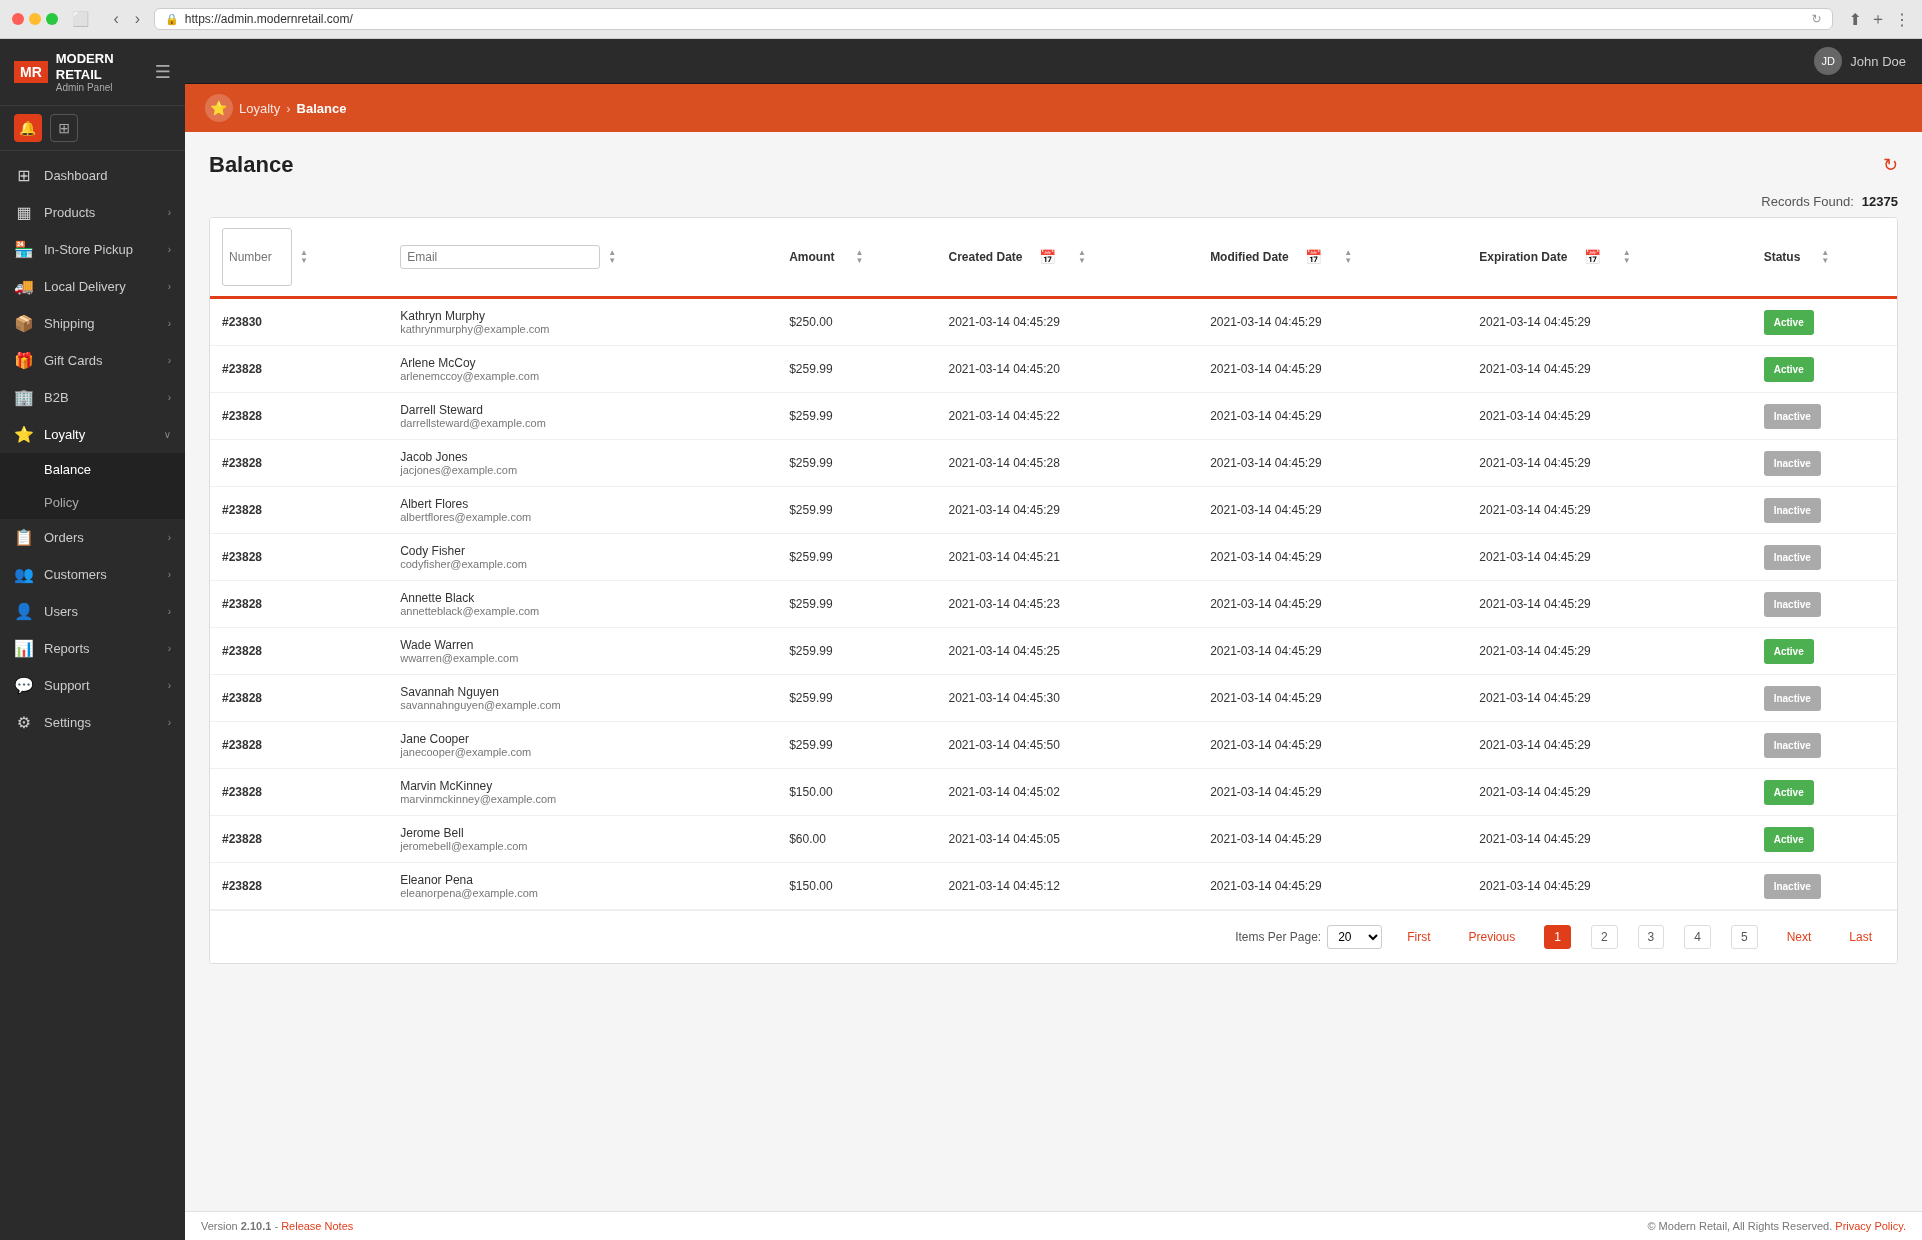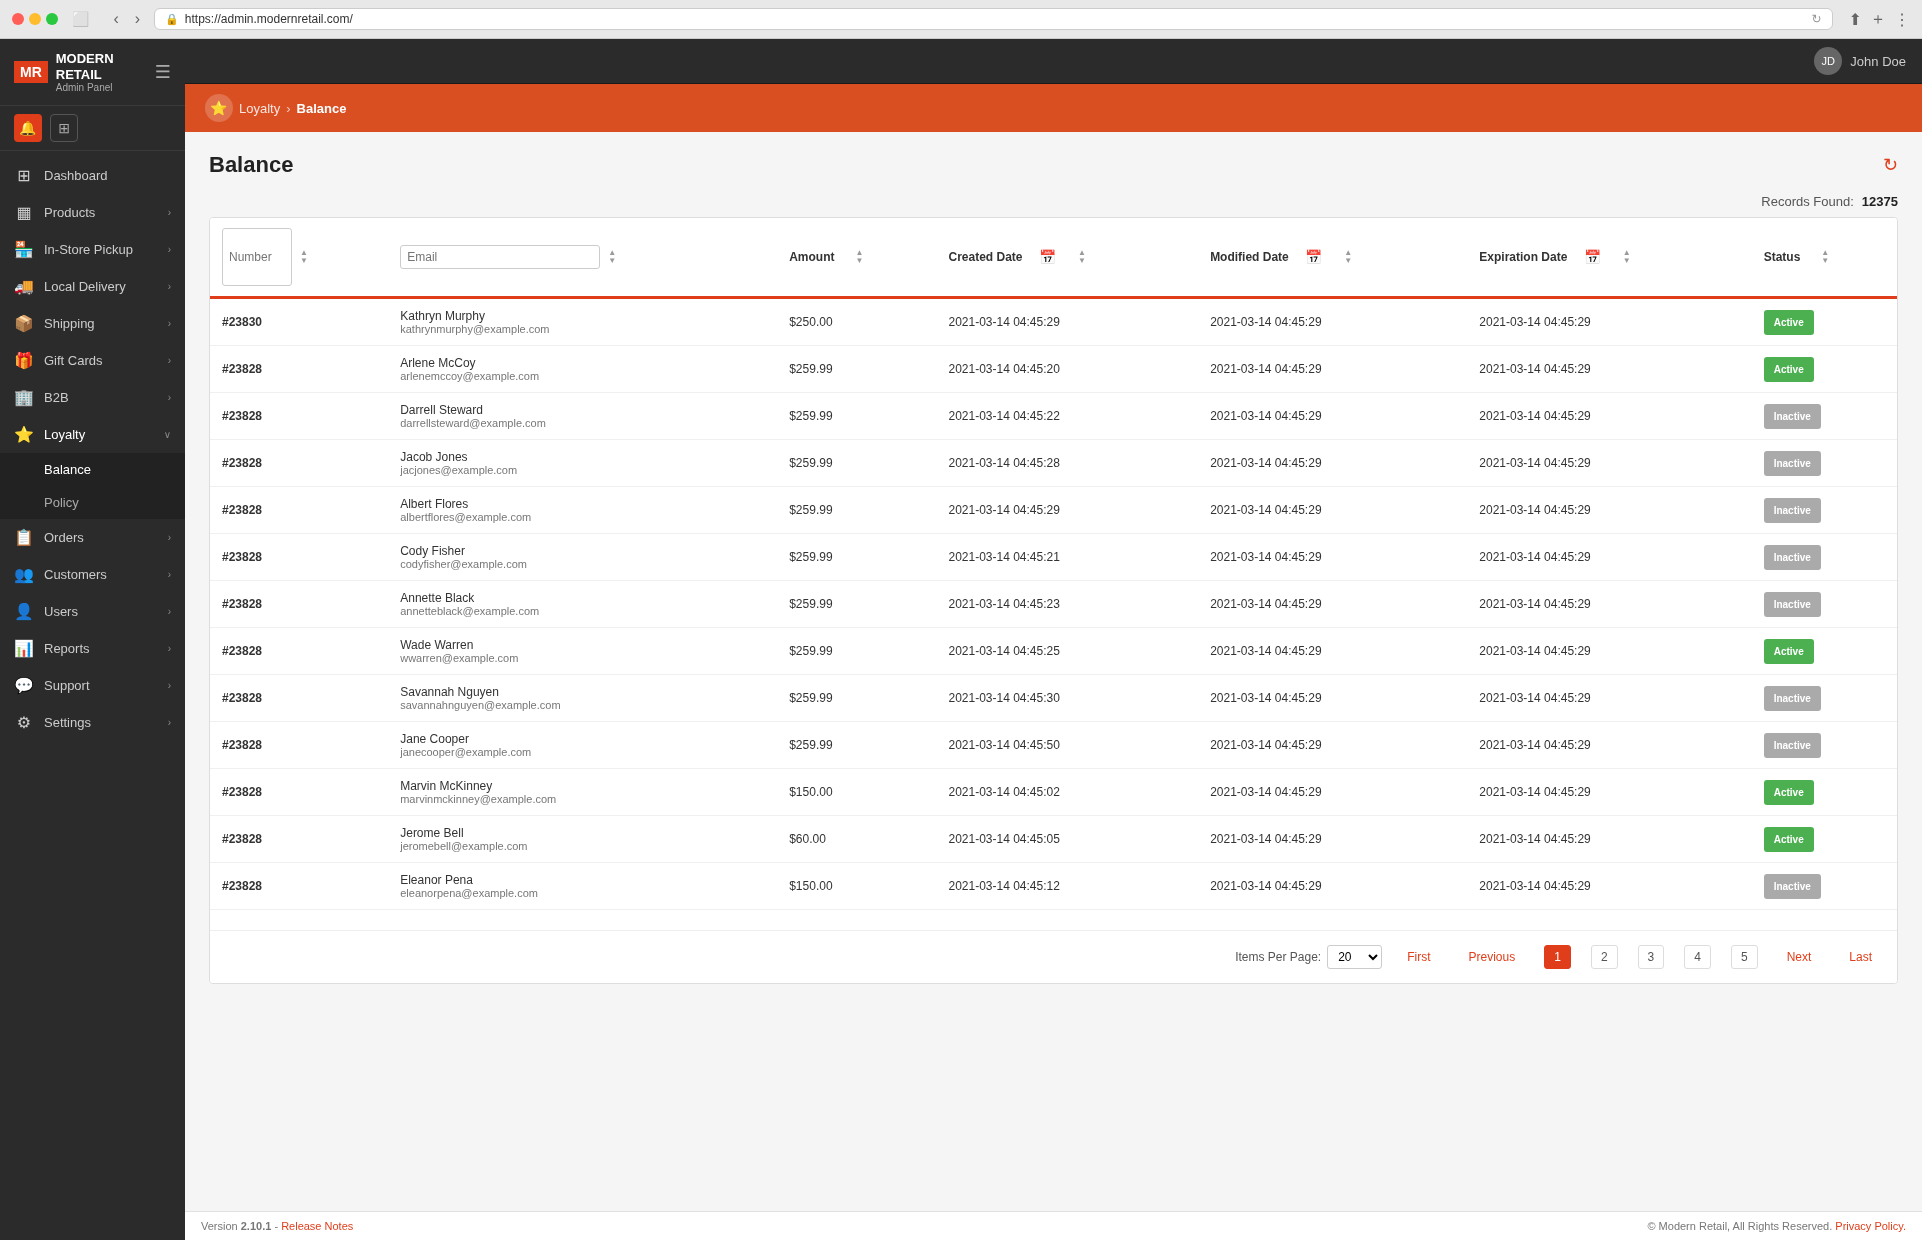--- a/index.html
+++ b/index.html
@@ -83,21 +83,21 @@
     .badge-active { background: #4caf50; color: white; }
     .badge-inactive { background: #aaa; color: white; }
 
     
     .th-number-input { display: flex; align-items: center; gap: 4px; }
     .th-number-input input { width: 70px; border: 1px solid #ccc; border-radius: 3px; padding: 21px 6px; font-size: 12px; }
     .th-email-input { display: flex; align-items: center; gap: 4px; }
     .th-email-input input { width: 200px; border: 1px solid #ccc; border-radius: 3px; padding: 4px 6px; font-size: 12px; color: #999; }
 
     
-    .pagination-row { display: flex; align-items: center; justify-content: flex-end; padding: 14px 16px; gap: 8px; background: white; border-top: 1px solid #eee; margin-top: 20px; }
+    .pagination-row { display: flex; align-items: center; justify-content: flex-end; padding: 14px 16px; gap: 8px; background: white; border-top: 1px solid #eee; }
     .items-per-page { display: flex; align-items: center; gap: 6px; font-size: 12px; color: #555; }
     .items-per-page select { border: 1px solid #ccc; border-radius: 3px; padding: 3px 6px; font-size: 12px; background: white; }
     .page-nav { display: flex; align-items: center; gap: 20px; margin-left: 8px; }
     .page-btn { border: 1px solid #ddd; background: white; padding: 4px 9px; border-radius: 3px; font-size: 12px; cursor: pointer; color: #555; }
     .page-btn.active { background: #e03e1a; border-color: #e03e1a; color: white; }
     .page-btn.text-btn { border: none; background: none; color: #e03e1a; font-weight: 500; }
 
     
     .footer { background: white; padding: 8px 16px; display: flex; align-items: center; justify-content: space-between; font-size: 11px; color: #777; border-top: 1px solid #e0e0e0; }
     .footer a { color: #e03e1a; text-decoration: none; }

